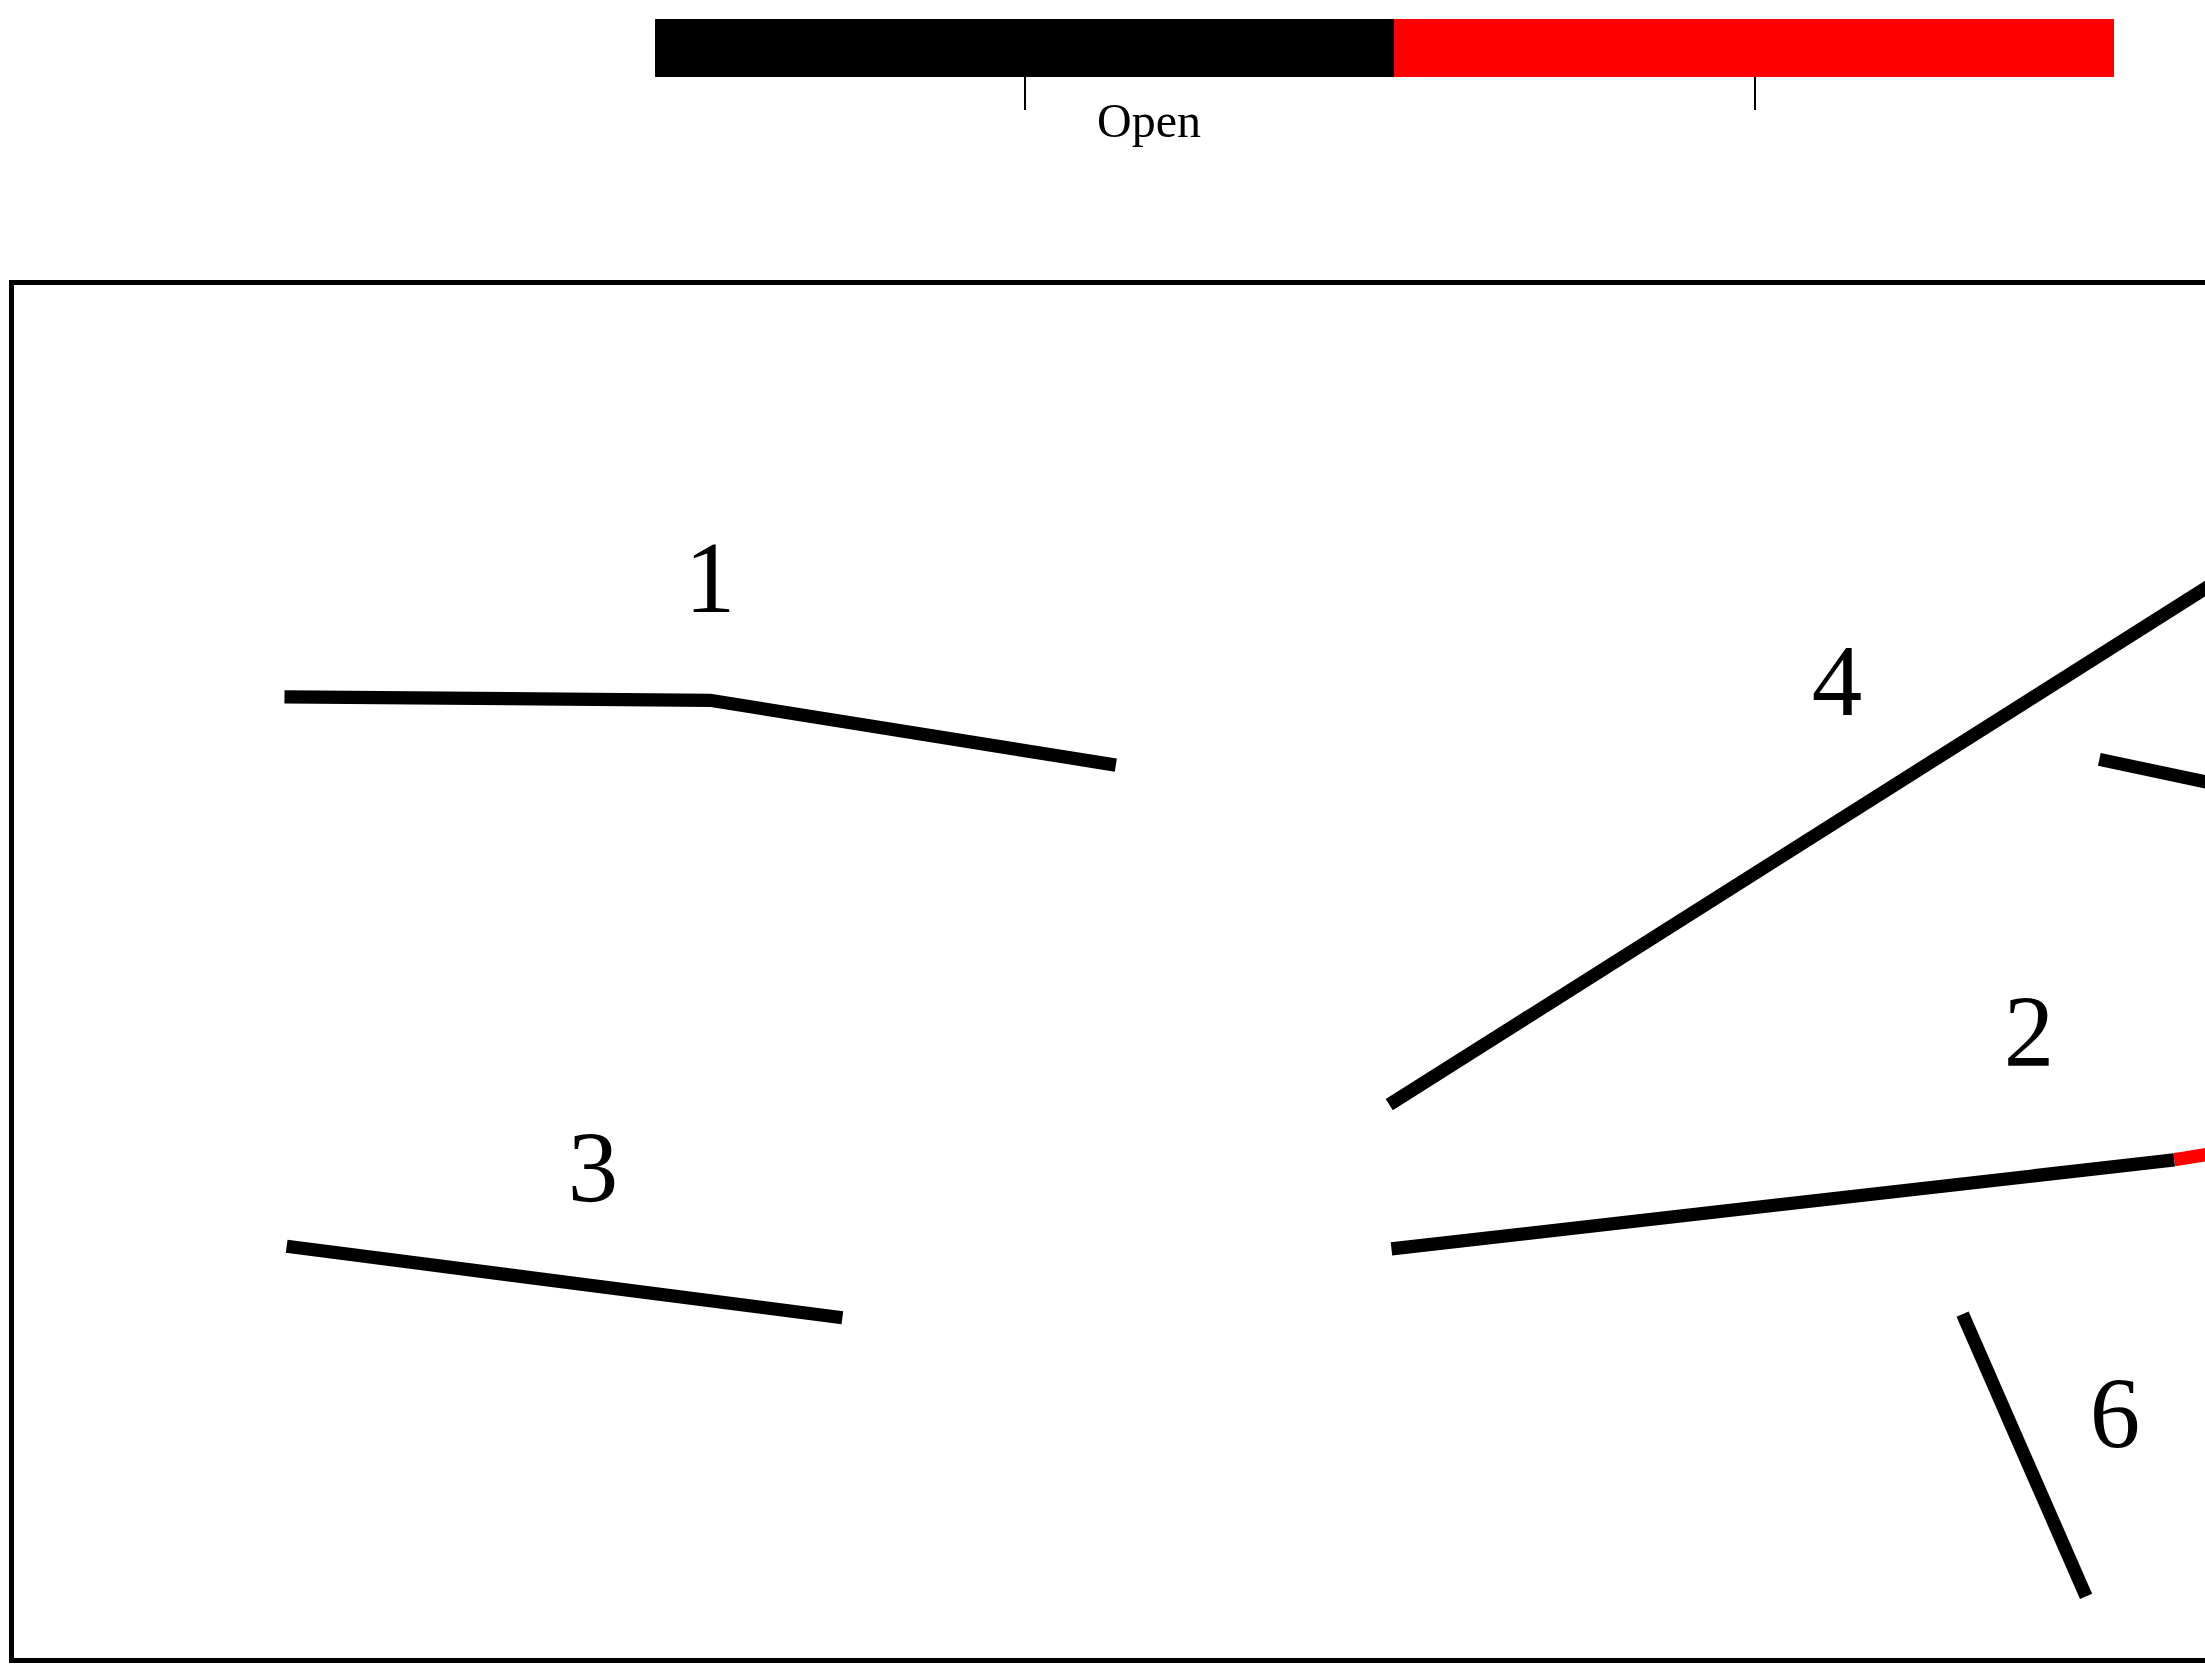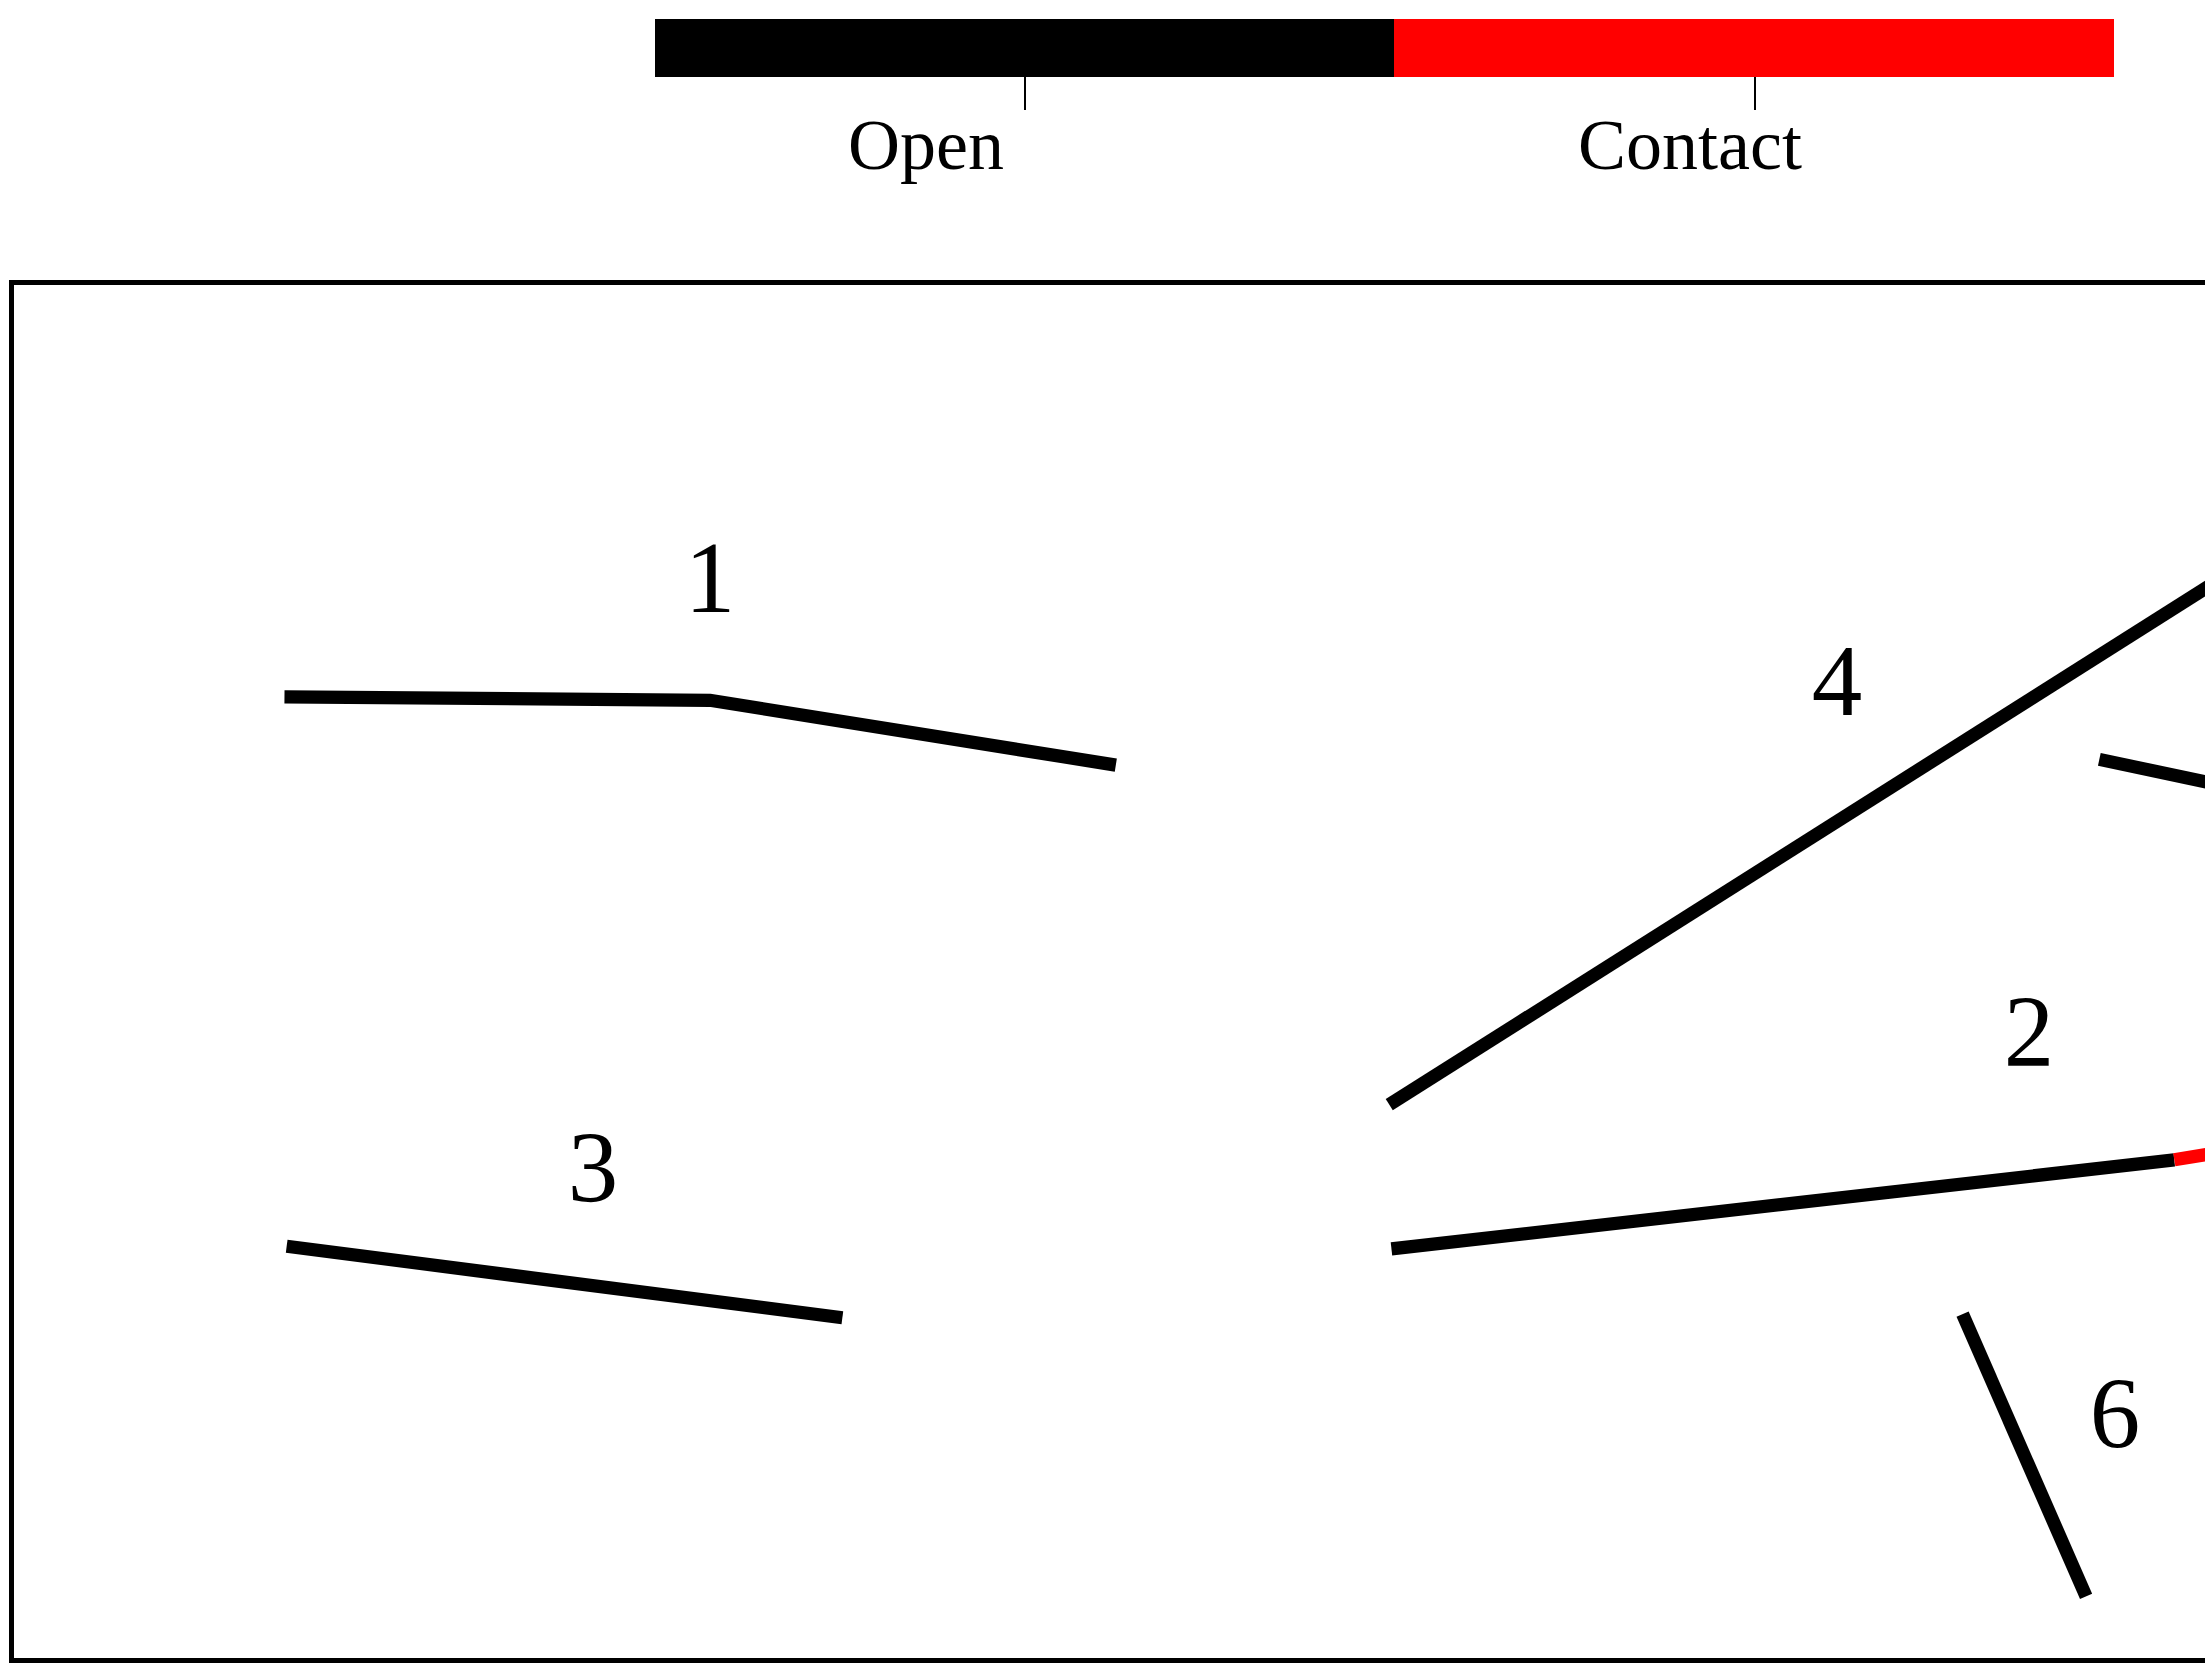--- a/index.html
+++ b/index.html
@@ -37,25 +37,25 @@
     width: 2.2px;
     height: 33px;
     background: #000000;
     top: 58px;
   }
   #legend-tick-open    { left: 369px;  }
   #legend-tick-contact { left: 1099px; }
 
   .legend-label {
     position: absolute;
-    top: 90px;
-    font-size: 72px;
+    top: 78px;
+    font-size: 48px;
     line-height: 1;
     color: #000000;
-    text-align: left;
+    text-align: right;
     white-space: nowrap;
   }
   #legend-label-open    { left: 193px;  width: 353px; }
   #legend-label-contact { left: 923px; width: 353px; }
 
   
   #plot-box {
     position: absolute;
     left: 8.8px;
     top: 280px;
@@ -89,21 +89,20 @@
 <div id="stage">
 
   <div id="legend">
     <div class="legend-swatch" id="legend-swatch-open" style="background: rgb(0, 0, 0);"></div>
     <div class="legend-swatch" id="legend-swatch-contact" style="background: rgb(255, 0, 0);"></div>
 
     <div class="legend-tick" id="legend-tick-open"></div>
     <div class="legend-tick" id="legend-tick-contact"></div>
 
     <div class="legend-label" id="legend-label-open">Open</div>
-    <div class="legend-label" id="legend-label-contact">Contact</div>
   </div>
 
   <div id="plot-box" style="left: 8.8px; top: 280px; width: 2762px; height: 1383px; border-width: 5.7px; border-color: rgb(0, 0, 0); background: rgb(255, 255, 255);"></div>
 
   <svg id="plot-svg" viewBox="0 0 6317 3805" preserveAspectRatio="none">
     <g id="segments-group">
         <polyline points="645,1580 1610,1588 2530,1735" fill="none" stroke="#000000" stroke-width="30" stroke-linecap="butt" stroke-linejoin="miter"></polyline>
         <polyline points="3155,2832 4930,2630" fill="none" stroke="#000000" stroke-width="30" stroke-linecap="butt" stroke-linejoin="miter"></polyline>
         <polyline points="4930,2630 5662,2508" fill="none" stroke="#FF0000" stroke-width="30" stroke-linecap="butt"></polyline>
         <polyline points="650,2826 1910,2988" fill="none" stroke="#000000" stroke-width="30" stroke-linecap="butt" stroke-linejoin="miter"></polyline>

